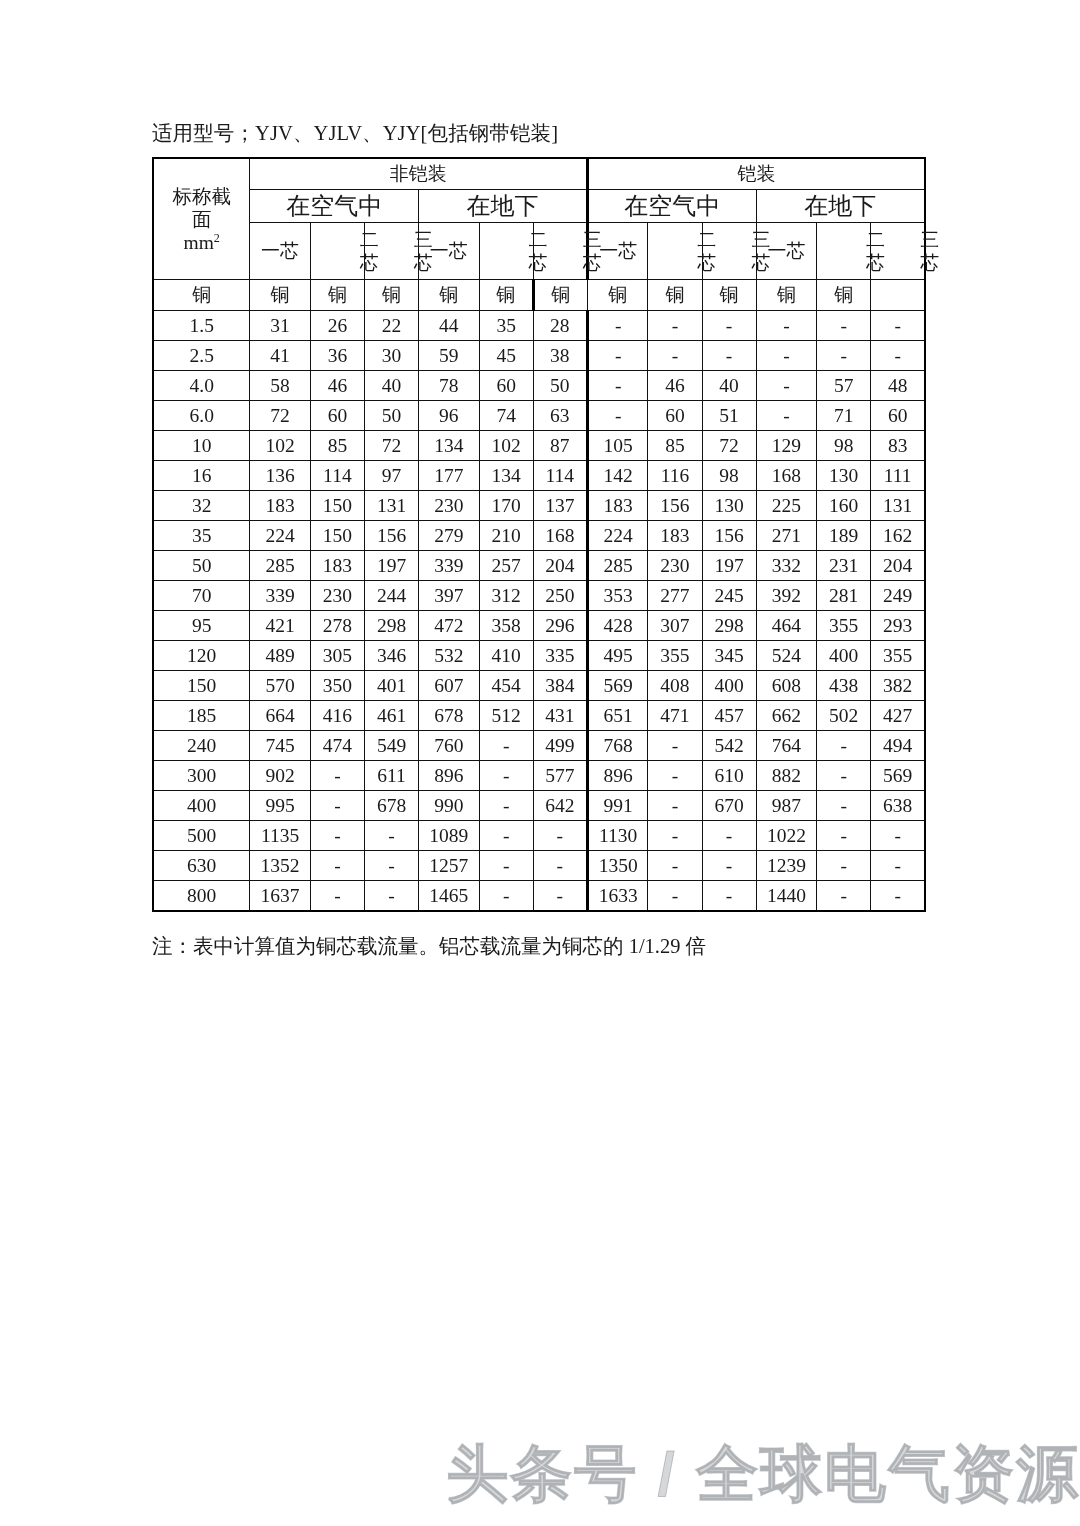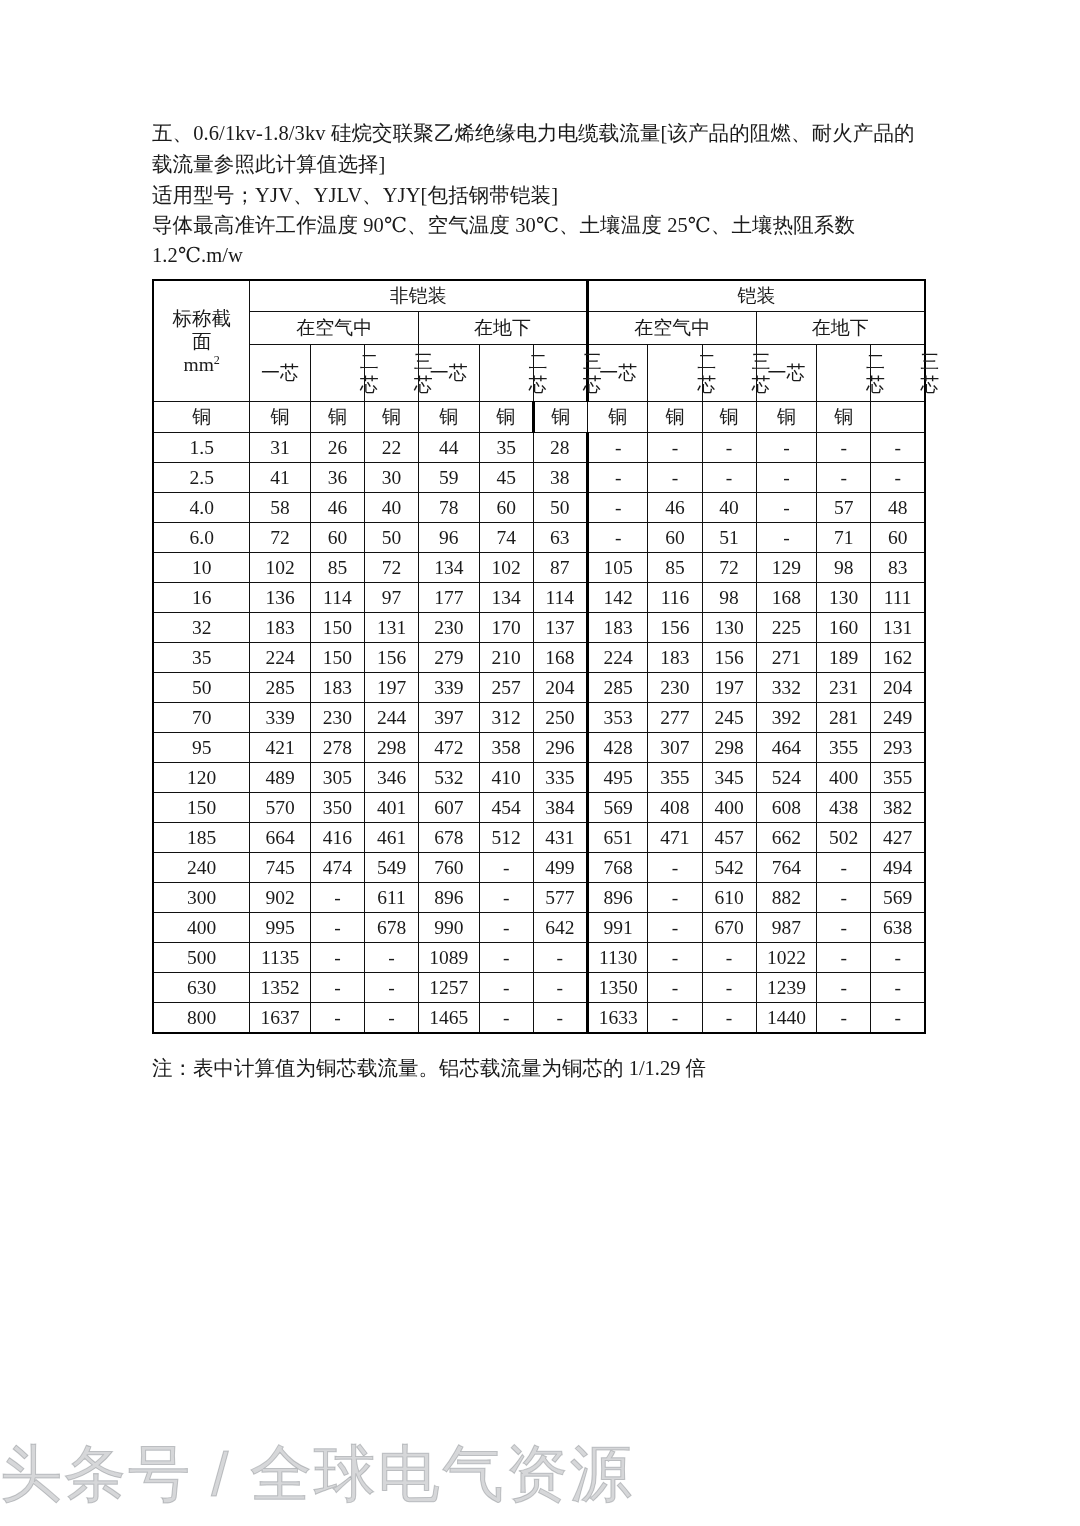--- a/index.html
+++ b/index.html
@@ -57,21 +57,21 @@
   }
   
   table.ampacity {
     border: 2px solid #000;
   }
 
   
   .grp-div { border-left-width: 3px !important; border-left-color: #000 !important; margin-left: 7px; }
 
   .hdr-group { height: 30px; font-size: 19px; }
-  .hdr-place { height: 32px; font-size: 19px; }
+  .hdr-place { height: 32px; font-size: 24px; }
   .hdr-core  { height: 56px; font-size: 19px; }
   .hdr-metal { height: 30px; font-size: 19px; }
 
   
   .spec-col {
     width: 93px;
     font-size: 19.5px;
     line-height: 1.42;
   }
   .spec-col .l1, .spec-col .l2, .spec-col .l3 { display: block; }
@@ -98,40 +98,38 @@
     font-size: 20.5px;
     line-height: 28px;
   }
 
   
   #watermark {
     position: absolute;
     left: 0;
     top: 1432px;
     width: 1080px;
-    text-align: left;
+    text-align: right;
     font-family: "Liberation Sans", "DejaVu Sans", sans-serif;
     font-size: 62px;
-    font-weight: 400;
+    font-weight: 700;
     letter-spacing: 2px;
     color: rgba(120,124,130,0.30);
     -webkit-text-stroke: 1px rgba(120,124,130,0.40);
     white-space: nowrap;
     user-select: none;
     pointer-events: none;
   }
 </style>
 </head>
 <body>
 
 <div id="doc">
 
-  <p class="para">五、0.6/1kv-1.8/3kv 硅烷交联聚乙烯绝缘电力电缆载流量[该产品的阻燃、耐火产品的载流量参照此计算值选择]</p>
   <p class="para tight">适用型号；YJV、YJLV、YJY[包括钢带铠装]</p>
-  <p class="para tight">导体最高准许工作温度 90℃、空气温度 30℃、土壤温度 25℃、土壤热阻系数 1.2℃.m/w</p>
 
   <div id="table-wrap">
     <table class="ampacity">
       <colgroup>
         <col style="width:93px">
         <col style="width:58px">
           <col style="width:52px">
           <col style="width:52px">
         <col style="width:58px">
           <col style="width:52px">

